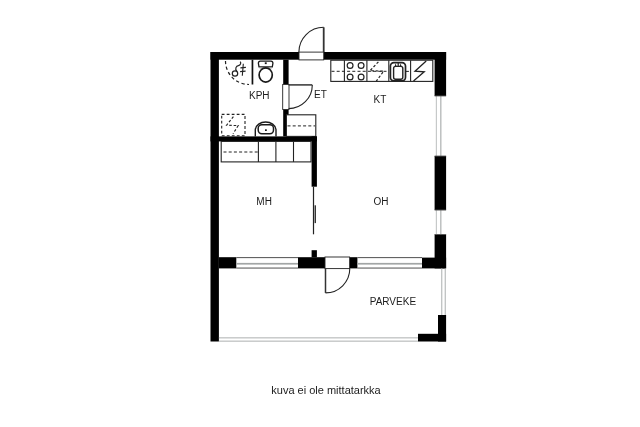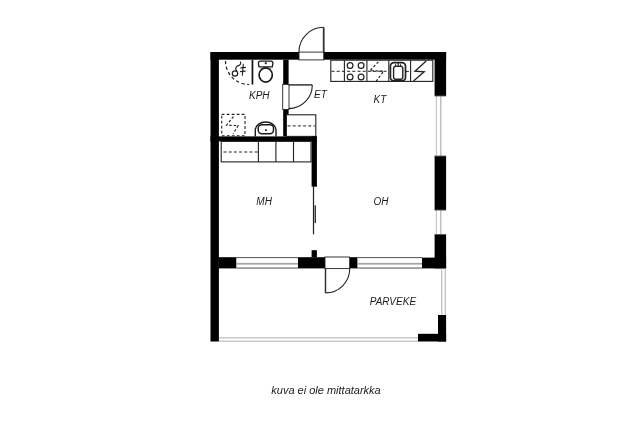--- a/index.html
+++ b/index.html
@@ -1,16 +1,16 @@
 <!DOCTYPE html>
 <html><head>
 <meta charset="utf-8">
 <style>
 html,body{margin:0;padding:0;background:#ffffff;}
-.page{width:640px;height:427px;position:relative;background:#fff;overflow:hidden;font-style:italic;}
+.page{width:640px;height:427px;position:relative;background:#fff;overflow:hidden;}
 text{font-family:"Liberation Sans",sans-serif;fill:#1c1c1c;}
 </style>
 </head>
 <body>
 <div class="page">
 <svg width="640" height="427" viewBox="0 0 640 427" xmlns="http://www.w3.org/2000/svg">
 <rect x="0" y="0" width="640" height="427" fill="#ffffff"></rect>
 
 <g>
 <rect x="210.5" y="52" width="88.5" height="7.7" fill="#000"></rect>

